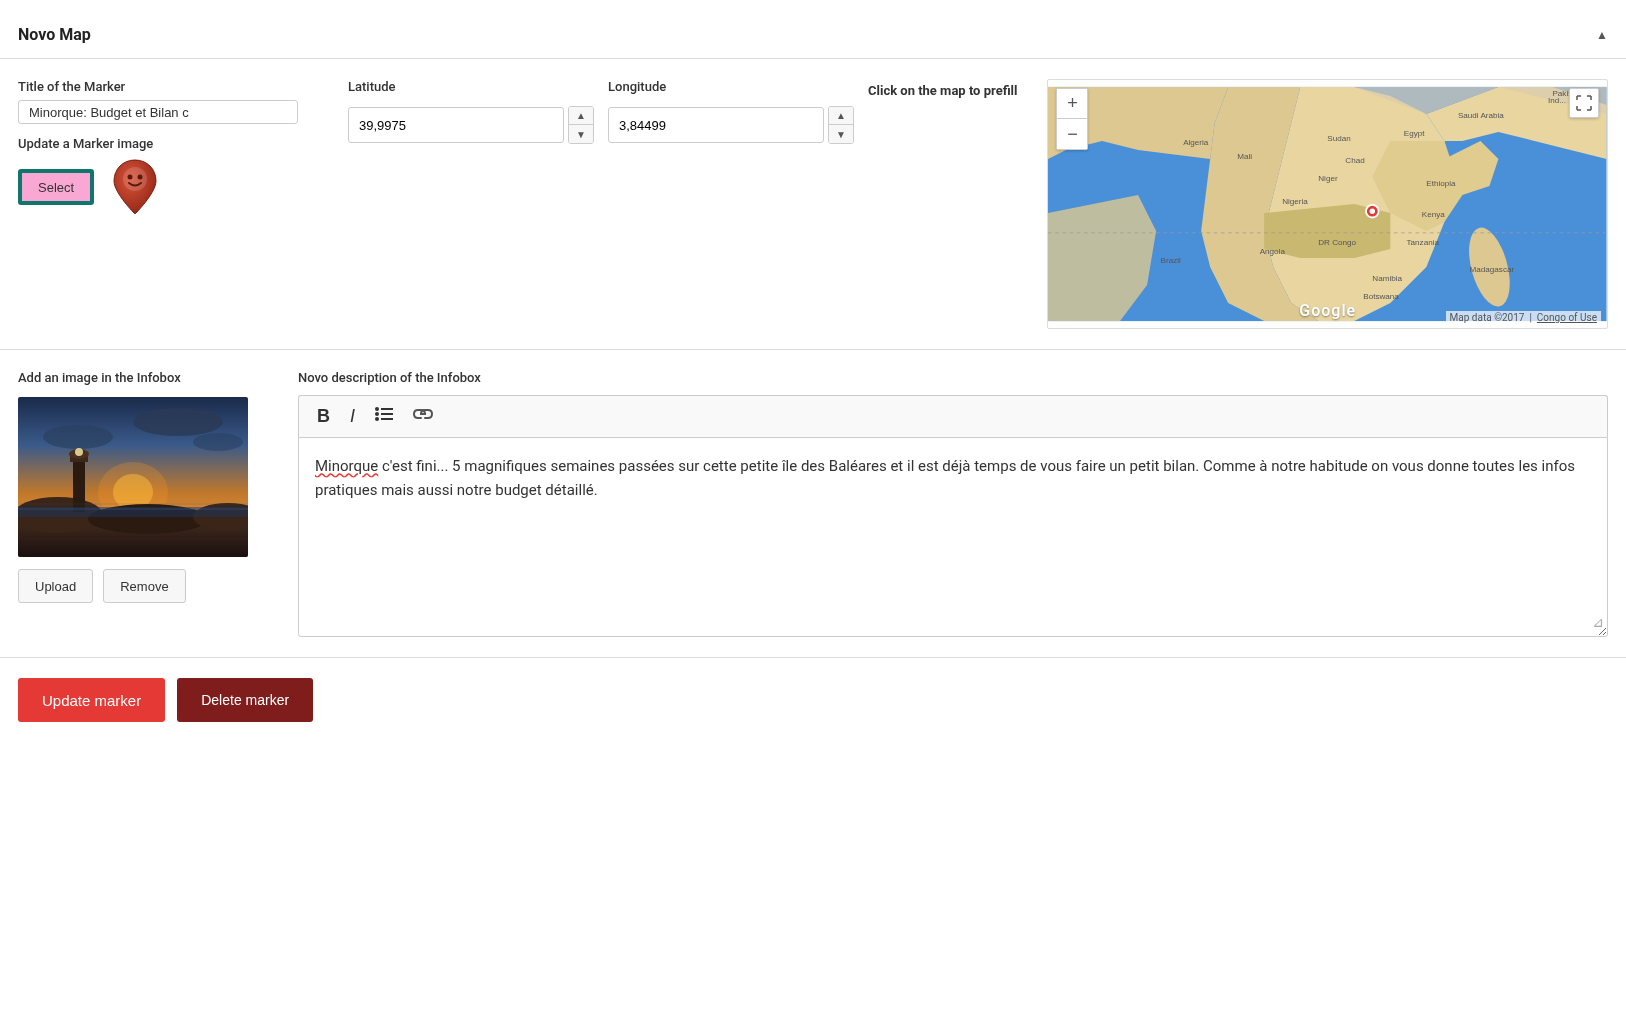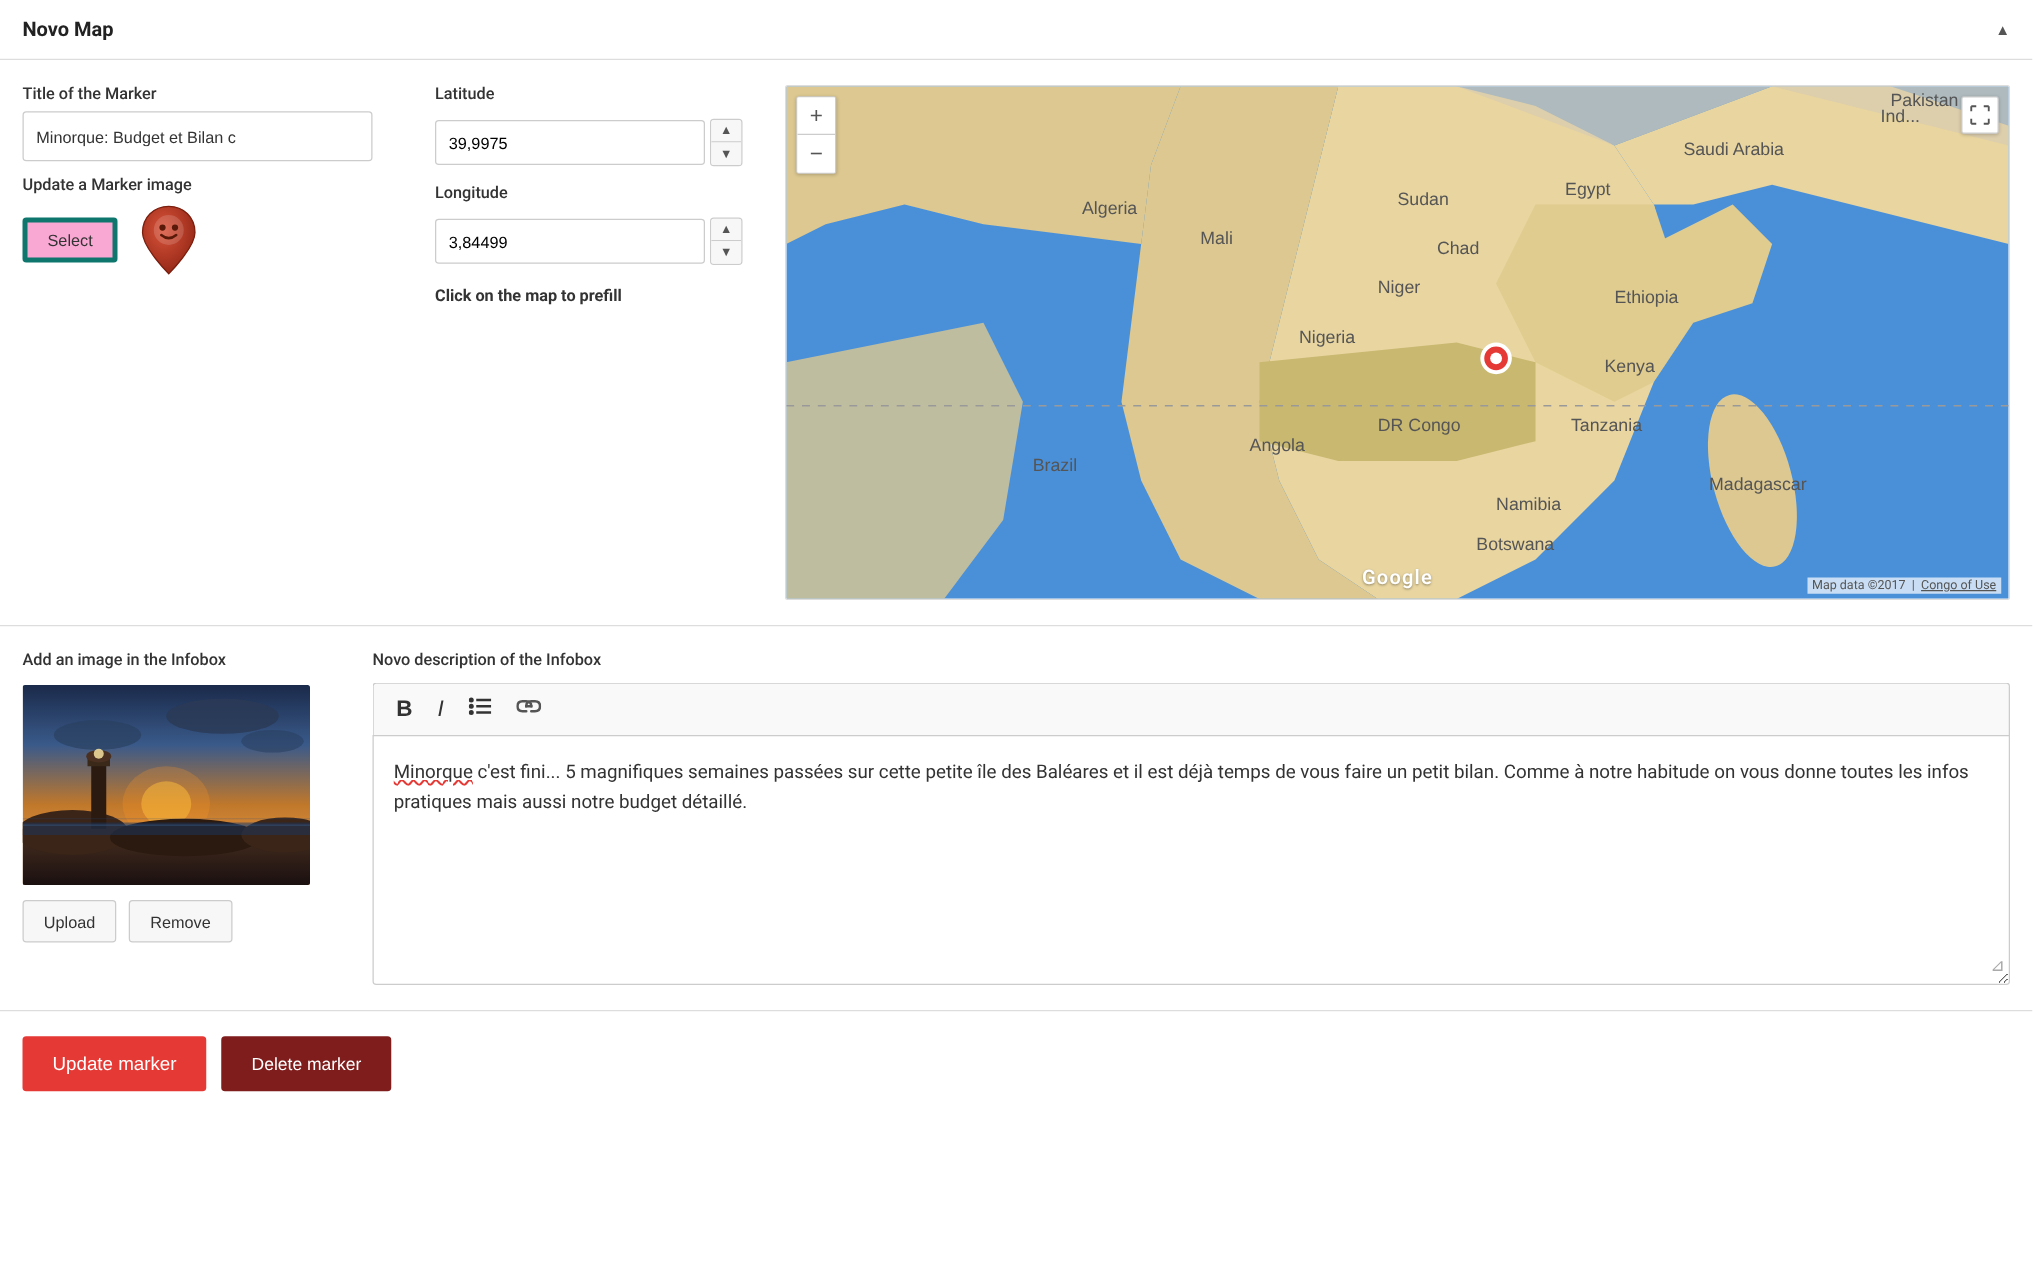--- a/index.html
+++ b/index.html
@@ -6,20 +6,21 @@
     body {
       font-family: -apple-system, BlinkMacSystemFont, "Segoe UI", Roboto, sans-serif;
       font-size: 14px;
       background: #fff;
       color: #333;
     }
     .page-wrapper {
       max-width: 1626px;
       padding: 0;
       background: #fff;
+      margin-top: 11px;
     }
     .panel-header {
       display: flex;
       justify-content: space-between;
       align-items: center;
       padding: 14px 18px;
       border-bottom: 1px solid #ddd;
     }
     .panel-title {
       font-size: 16px;
@@ -44,21 +45,21 @@
       min-width: 300px;
     }
     .field-label {
       font-size: 13px;
       font-weight: 500;
       color: #333;
       margin-bottom: 6px;
     }
     .text-input {
       width: 280px;
-      height: 40px;
+      height: 24px;
       border: 1px solid #ccc;
       border-radius: 3px;
       padding: 6px 10px;
       font-size: 13px;
       color: #333;
     }
     .marker-image-section {
       display: flex;
       align-items: center;
       gap: 16px;
@@ -76,21 +77,21 @@
     }
     .marker-pin {
       width: 50px;
       height: 60px;
       display: flex;
       align-items: center;
       justify-content: center;
     }
     .mid-fields {
       display: flex;
-      flex-direction: column;
+      flex-direction: row;
       gap: 14px;
       min-width: 250px;
     }
     .coord-group {
       display: flex;
       flex-direction: column;
       gap: 6px;
     }
     .coord-input-row {
       display: flex;

